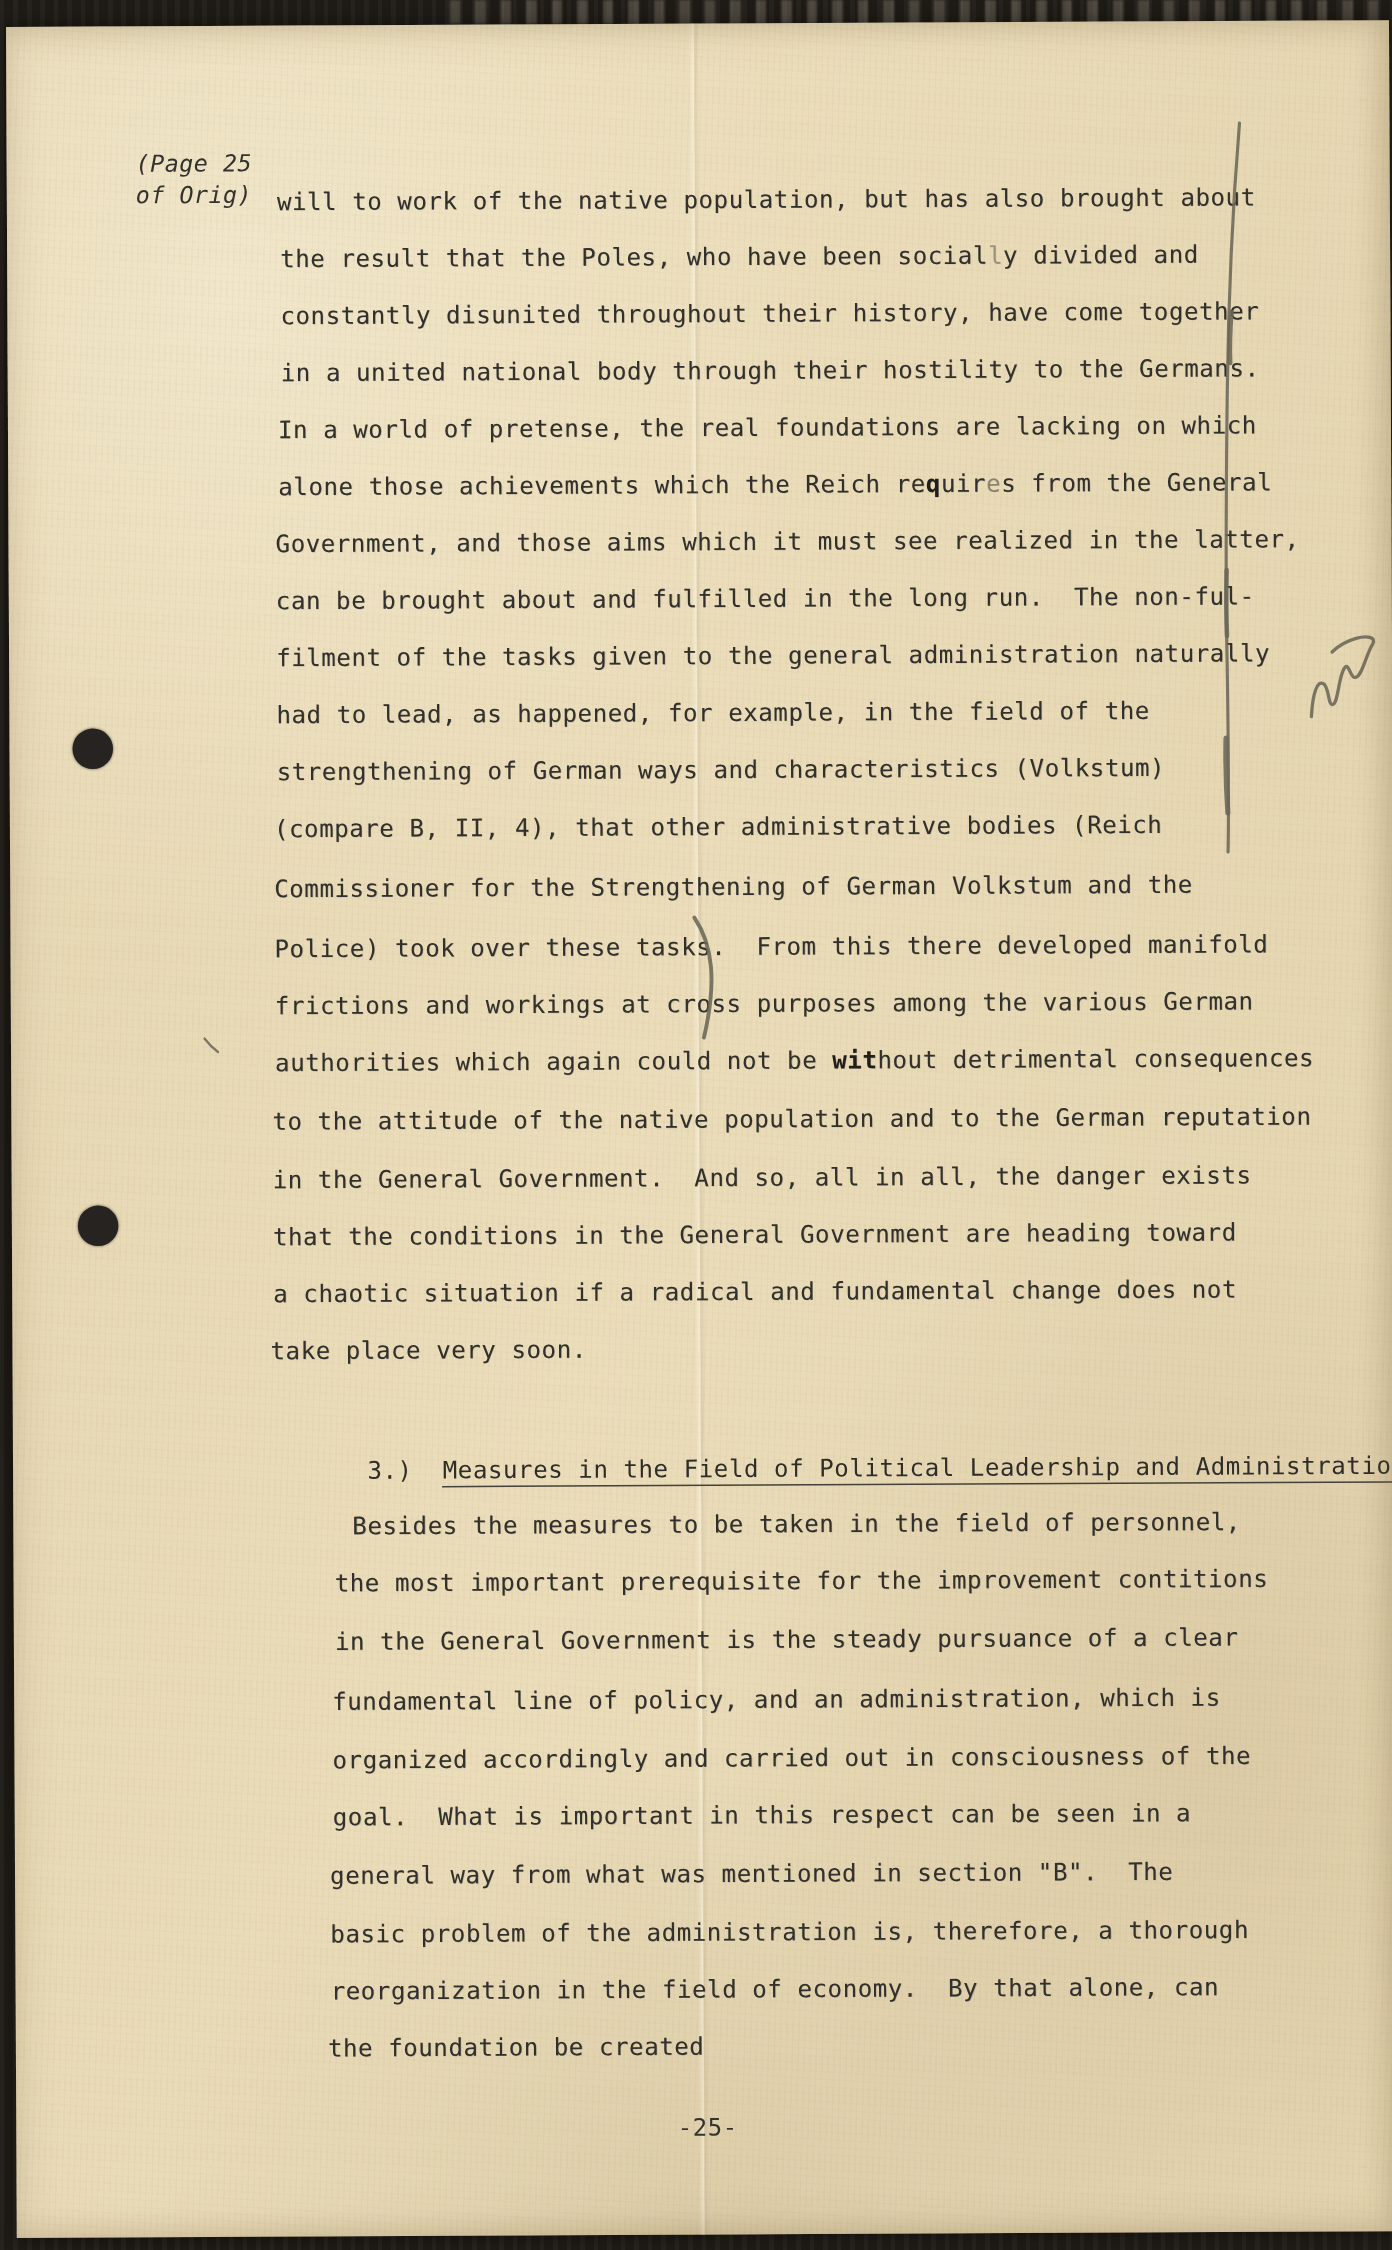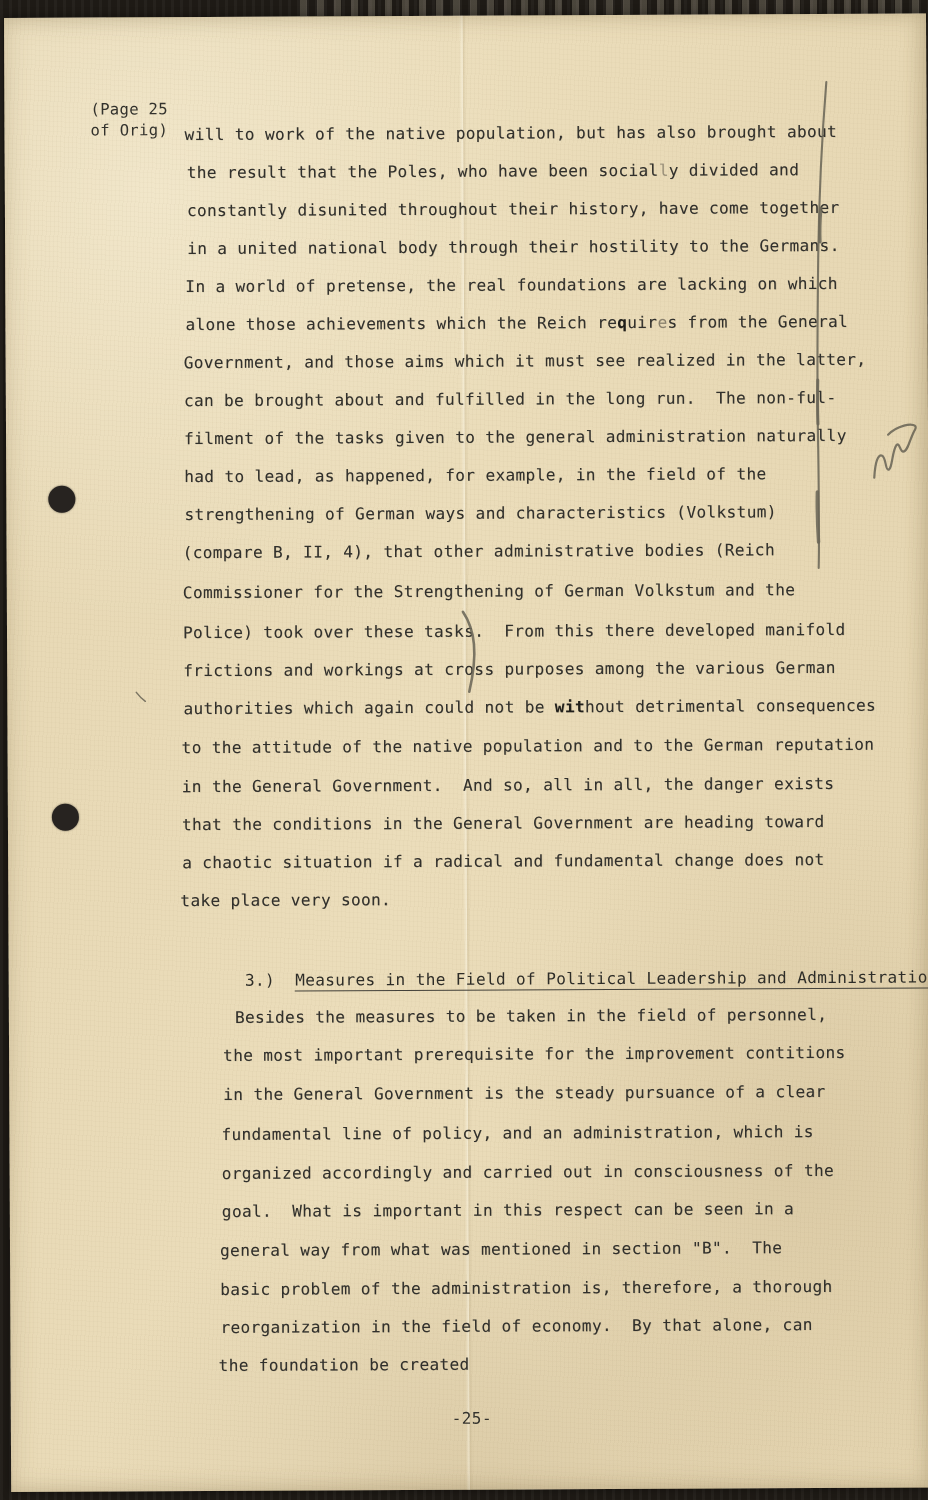--- a/index.html
+++ b/index.html
@@ -142,20 +142,21 @@
   .page-marker {
     position: absolute;
     left: 86px;
     top: 82px;
     color: #33322d;
     font-size: 15.6px;
     line-height: 21px;
     white-space: pre;
     font-family: "DejaVu Sans Mono", "Liberation Mono", monospace;
     letter-spacing: 0.3px;
+    font-style: italic;
   }
 
   
   .heading {
     position: absolute;
     left: 176px;
     top: 935px;
     font-size: 16.1px;
     letter-spacing: 0.35px;
     white-space: pre;

